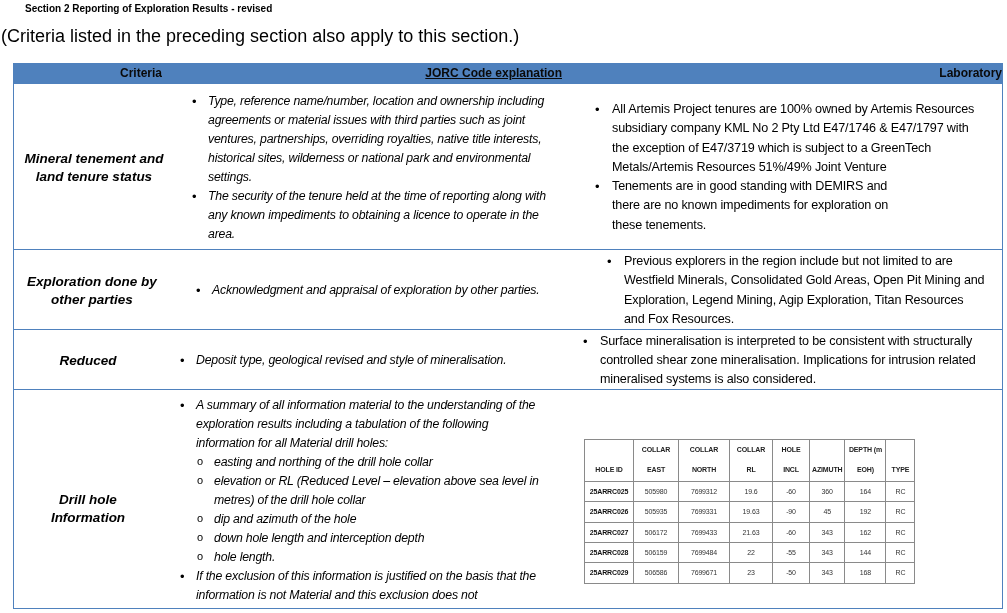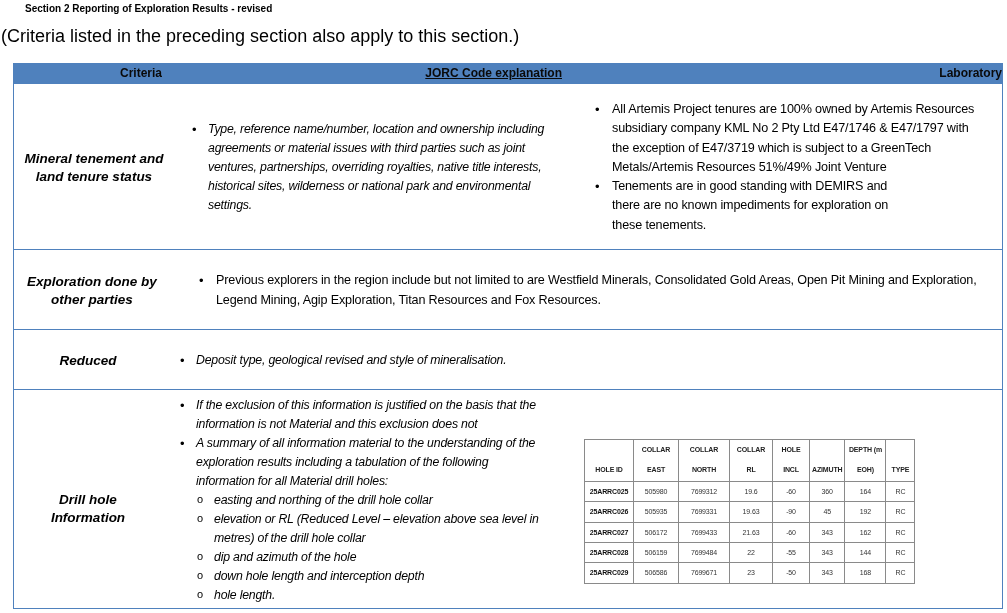--- a/index.html
+++ b/index.html
@@ -42,63 +42,74 @@
     <div class="c1">Criteria</div>
     <div class="c2">JORC Code explanation</div>
     <div class="c3">Laboratory</div>
   </div>
 
   <div class="row" style="height:165px; border-top:none;">
     <div class="crit" style="padding-left:6px;padding-right:6px;">Mineral tenement and land tenure status</div>
     <div class="expl">
       <ul class="b">
         <li>Type, reference name/number, location and ownership including agreements or material issues with third parties such as joint ventures, partnerships, overriding royalties, native title interests, historical sites, wilderness or national park and environmental settings.</li>
+        <li>The security of the tenure held at the time of reporting along with any known impediments to obtaining a licence to operate in the area.</li>
       </ul>
     </div>
     <div class="comm">
       <ul class="b">
         <li>All Artemis Project tenures are 100% owned by Artemis Resources subsidiary company KML No 2 Pty Ltd E47/1746 &amp; E47/1797 with the exception of E47/3719 which is subject to a GreenTech Metals/Artemis Resources 51%/49% Joint Venture</li>
         <li style="padding-right:70px;">Tenements are in good standing with DEMIRS and there are no known impediments for exploration on these tenements.</li>
       </ul>
     </div>
   </div>
 
   <div class="row" style="height:80px;gap:8px;">
     <div class="crit" style="padding-left:4px;padding-right:4px;">Exploration done by other parties</div>
+    <div class="expl">
+      <ul class="b">
+        <li>Acknowledgment and appraisal of exploration by other parties.</li>
+      </ul>
+    </div>
     <div class="comm">
       <ul class="b">
         <li>Previous explorers in the region include but not limited to are Westfield Minerals, Consolidated Gold Areas, Open Pit Mining and Exploration, Legend Mining, Agip Exploration, Titan Resources and Fox Resources.</li>
       </ul>
     </div>
   </div>
 
   <div class="row" style="height:60px;">
     <div class="crit">Reduced</div>
     <div class="expl">
       <ul class="b">
         <li>Deposit type, geological revised and style of mineralisation.</li>
       </ul>
     </div>
+    <div class="comm">
+      <ul class="b">
+        <li>Surface mineralisation is interpreted to be consistent with structurally controlled shear zone mineralisation.  Implications for intrusion related mineralised systems is also considered.</li>
+      </ul>
+    </div>
   </div>
 
   <div class="row" style="height:219px;">
     <div class="crit" style="padding-left:30px;padding-right:30px;box-sizing:border-box;margin-top:17px;">Drill hole Information</div>
     <div class="expl">
       <ul class="b">
-        <li>If the exclusion of this information is justified on the basis that the information is not Material and this exclusion does not</li>
         <li>
           <span>A summary of all information material to the understanding of the exploration results including a tabulation of the following information for all Material drill holes:</span>
           <ul class="s">
             <li>easting and northing of the drill hole collar</li>
             <li>elevation or RL (Reduced Level – elevation above sea level in metres) of the drill hole collar</li>
             <li>dip and azimuth of the hole</li>
             <li>down hole length and interception depth</li>
             <li>hole length.</li>
           </ul>
         </li>
+        <li>If the exclusion of this information is justified on the basis that the information is not Material and this exclusion does not</li>
       </ul>
     </div>
     <div class="comm">
       <table class="drill">
         <thead>
           <tr>
             <th style="width:44px;">HOLE ID</th>
             <th style="width:40px;">COLLAR EAST</th>
             <th style="width:46px;">COLLAR NORTH</th>
             <th style="width:38px;">COLLAR RL</th>

